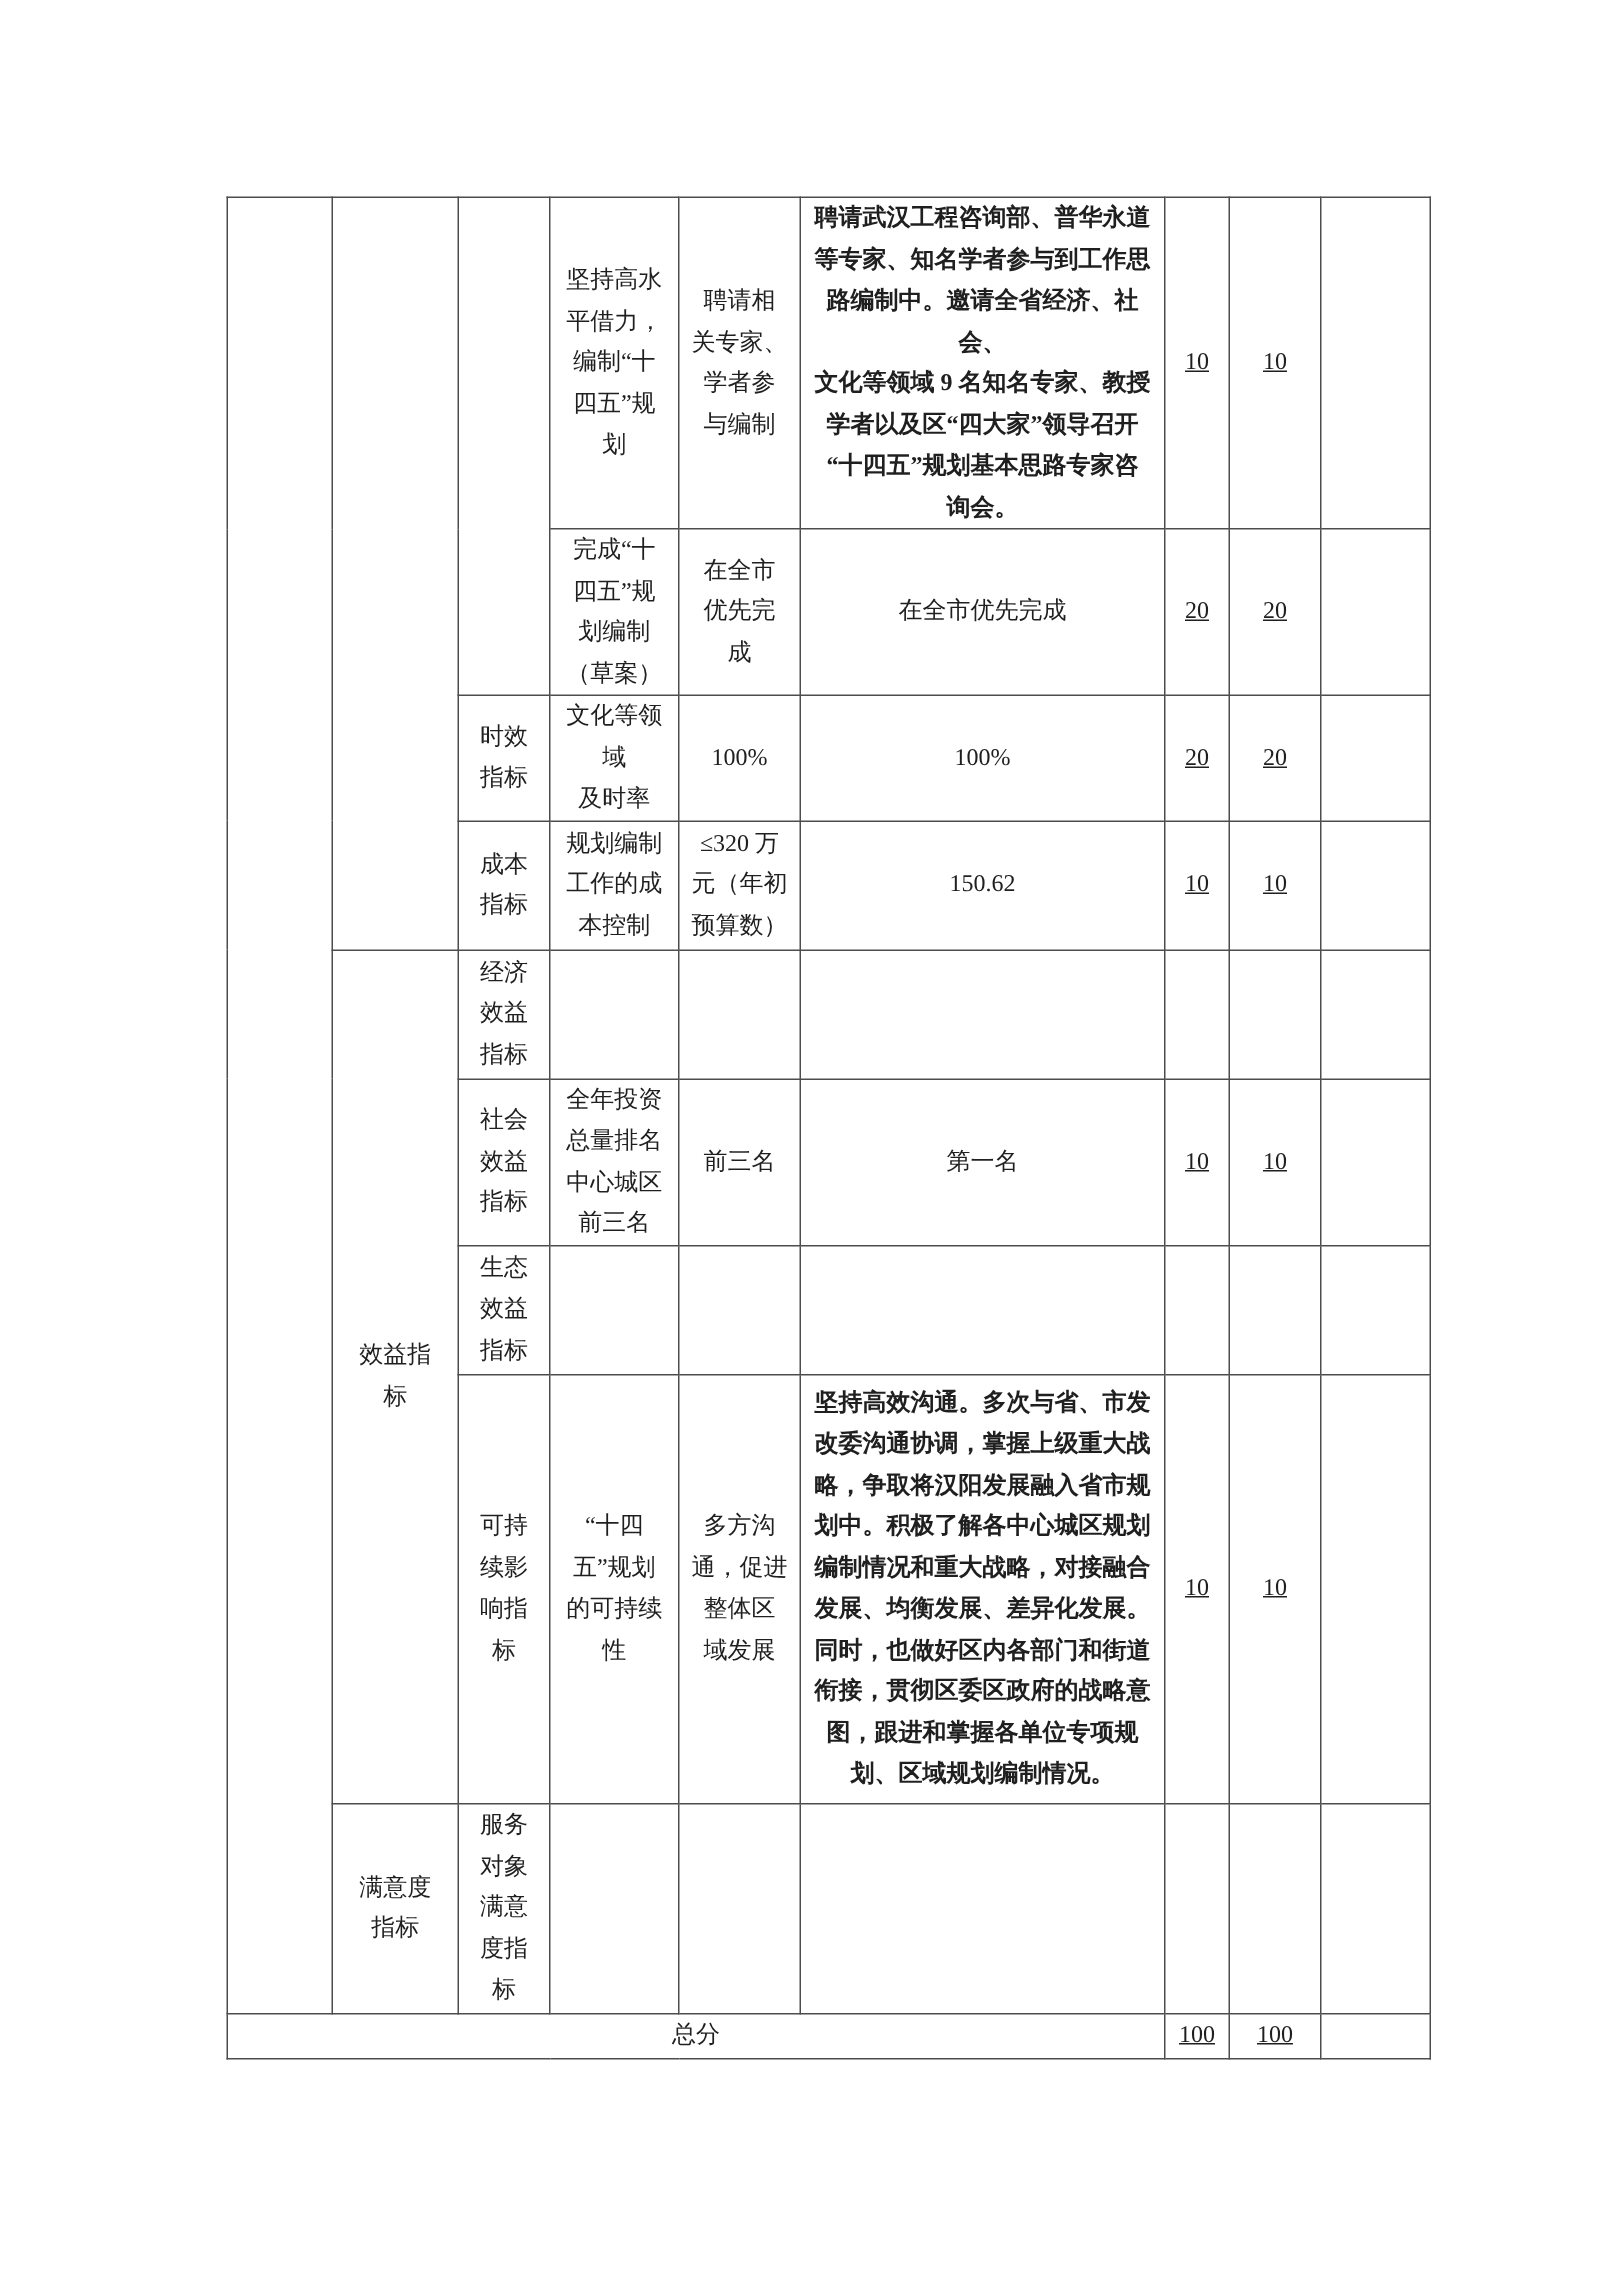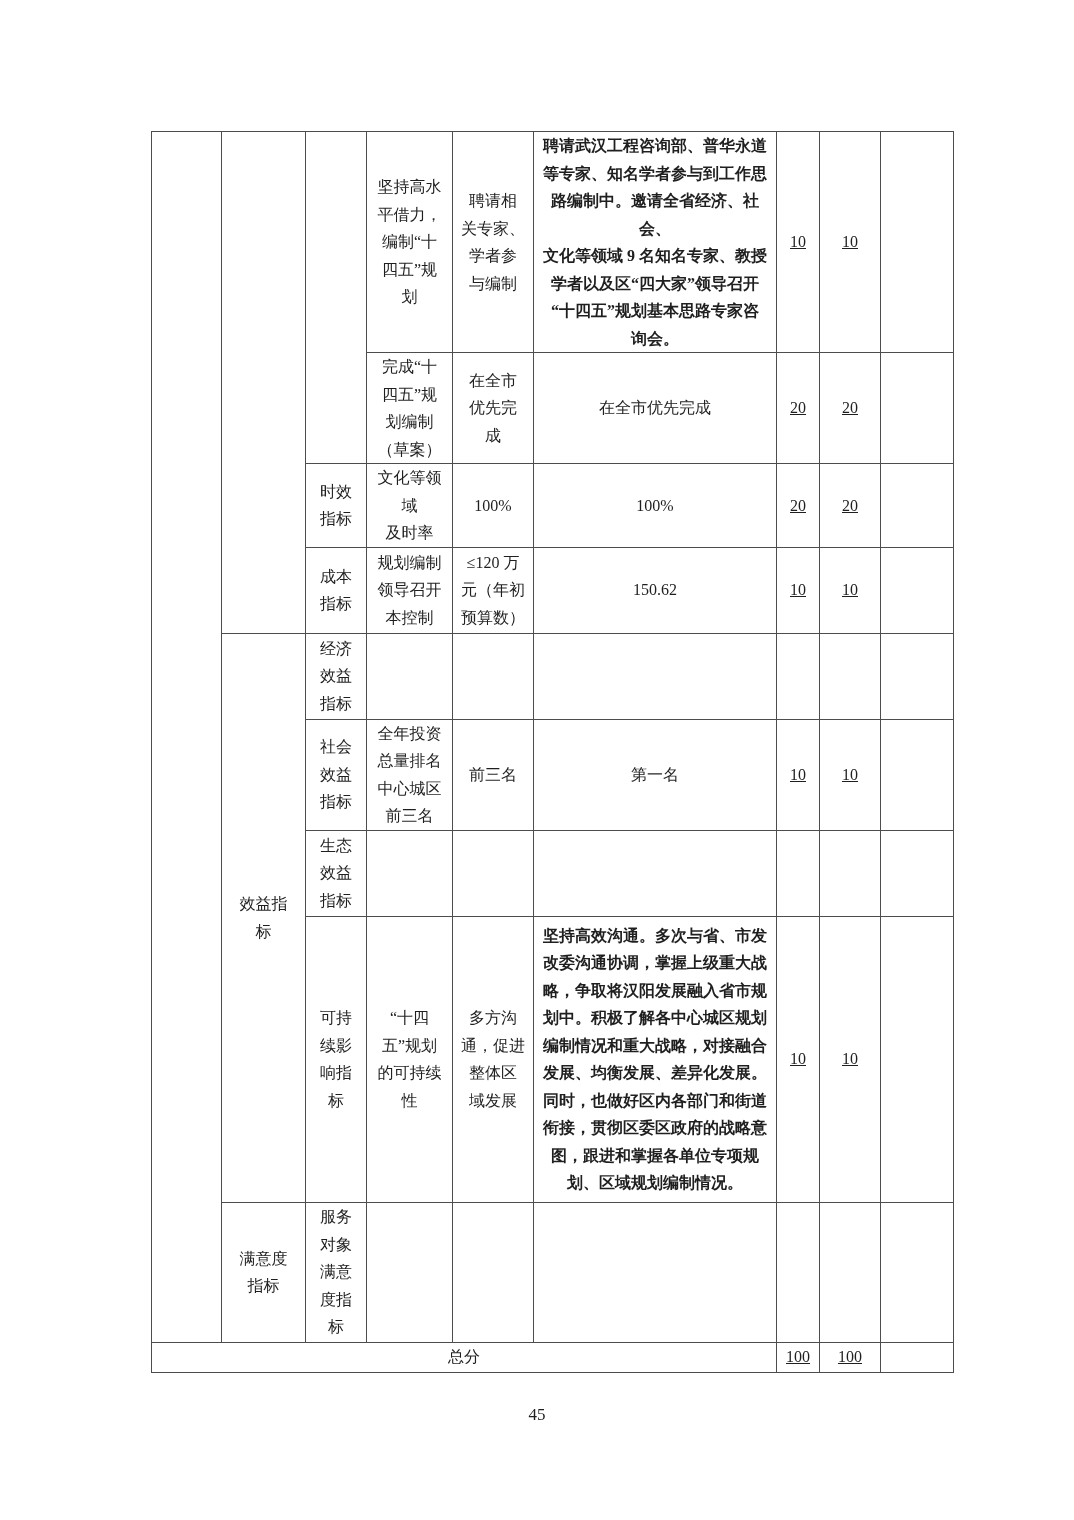--- a/index.html
+++ b/index.html
@@ -125,23 +125,23 @@
       <td>100%</td>
       <td class="num">20</td>
       <td class="num">20</td>
       <td></td>
     </tr>
 
     <tr style="height:86px">
       <td>成本
 指标</td>
       <td>规划编制
-领导召开
+工作的成
 本控制</td>
-      <td>≤120 万
+      <td>≤320 万
 元（年初
 预算数）</td>
       <td>150.62</td>
       <td class="num">10</td>
       <td class="num">10</td>
       <td></td>
     </tr>
 
     <tr style="height:86px">
       <td rowspan="4">效益指
@@ -230,15 +230,14 @@
 
     <tr style="height:30px">
       <td colspan="6">总分</td>
       <td class="num">100</td>
       <td class="num">100</td>
       <td></td>
     </tr>
   </tbody>
     </table>
 
-  <div class="page-number">45</div>
 
 </div>
 
 </body></html>

